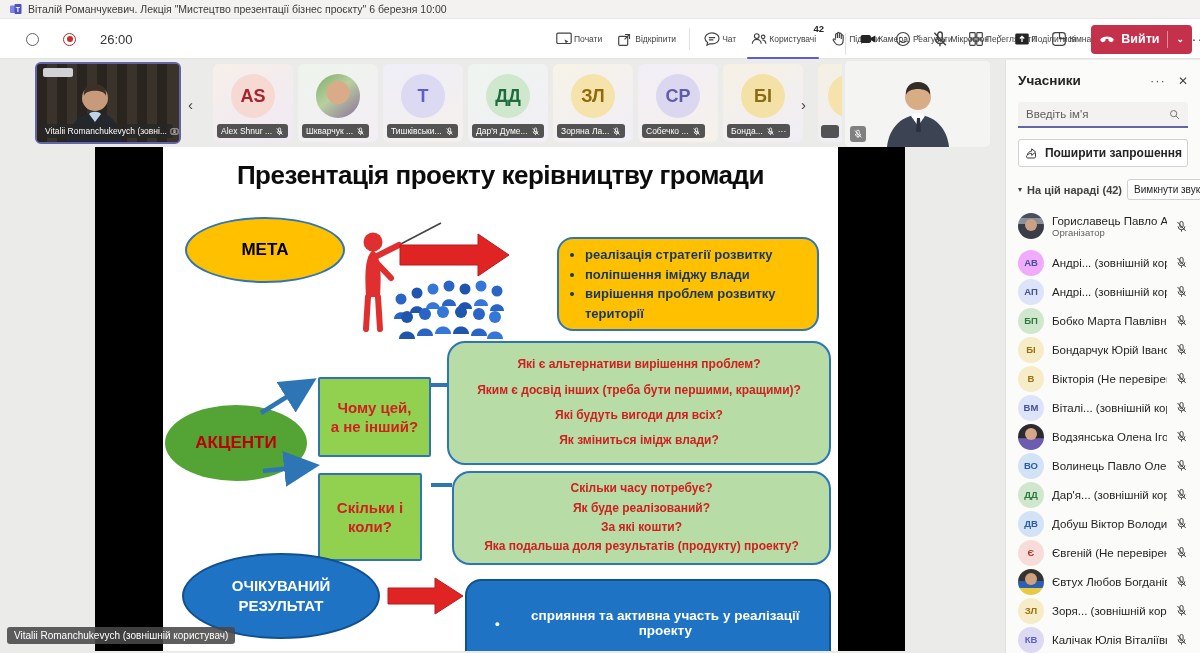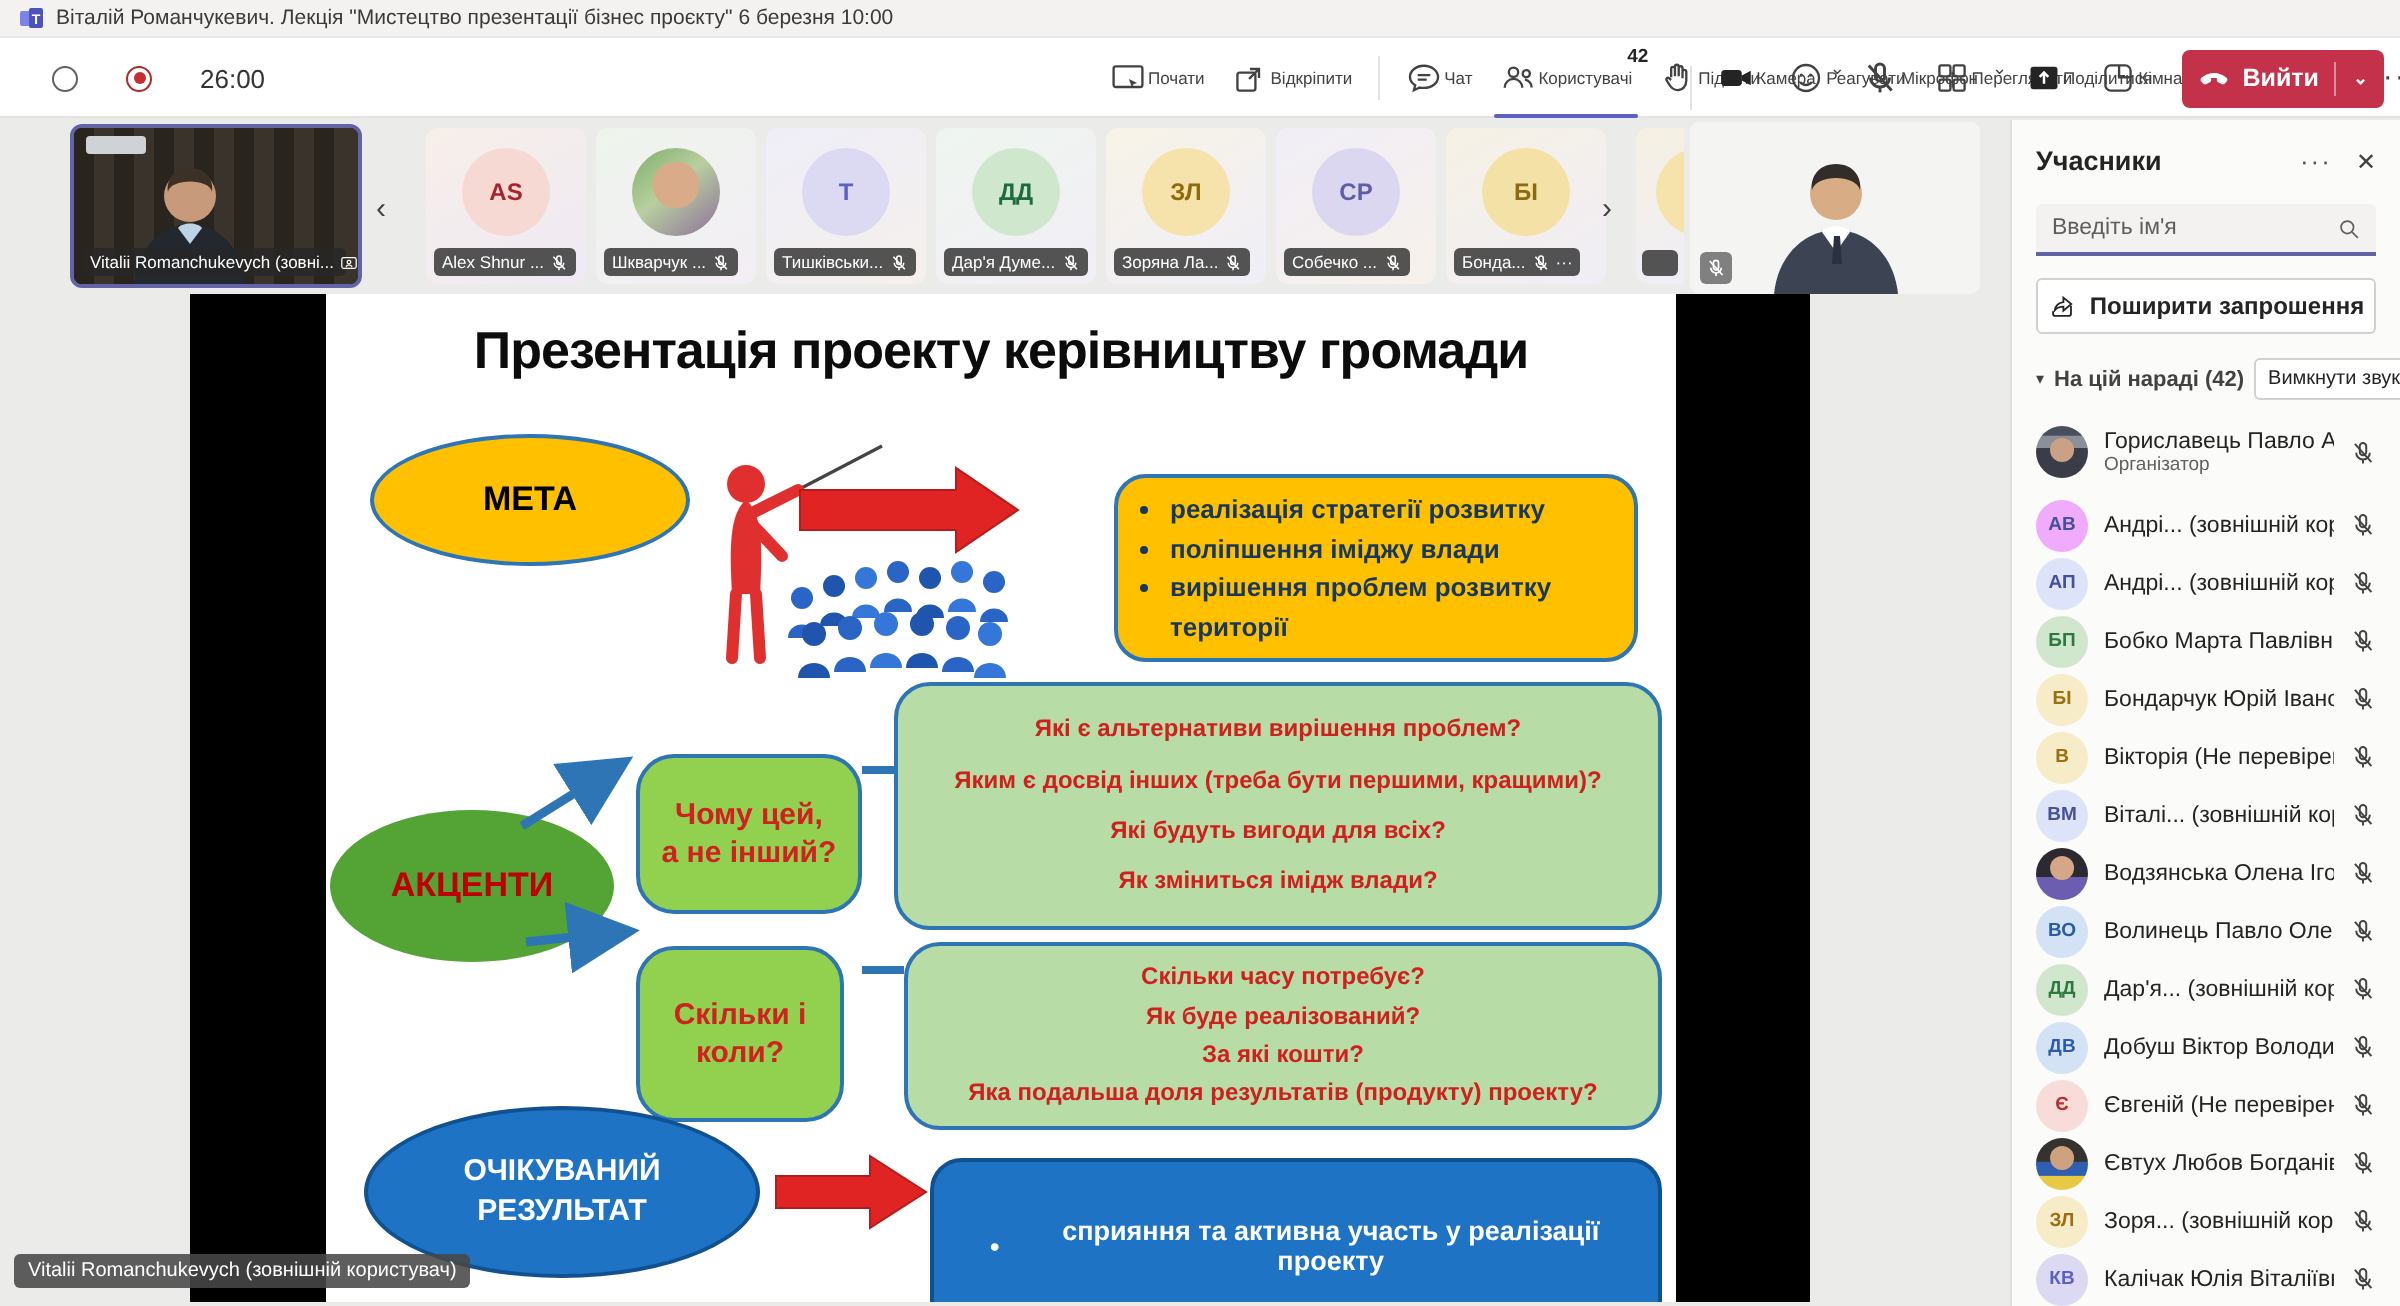--- a/index.html
+++ b/index.html
@@ -37,21 +37,21 @@
   .leave .sep { width:1px; height:17px; background:rgba(255,255,255,.45); margin:0 2px; }
   .leave .chevw { font-size:9px; color:#fff; margin:0; }
 
   
   .stage { position:absolute; top:60px; left:0; width:1005px; height:593px; background:#ebebe9; }
 
   
   .tile { position:absolute; top:4px; width:80px; height:78px; border-radius:6px; overflow:hidden; cursor:pointer; }
   .tile .av { position:absolute; left:50%; top:10px; transform:translateX(-50%);
     width:44px; height:44px; border-radius:50%; display:flex; align-items:center; justify-content:center;
-    font-size:12px; font-weight:bold; }
+    font-size:18px; font-weight:bold; }
   .pill { position:absolute; left:4px; bottom:4px; background:rgba(38,38,38,.78); color:#fff;
     font-size:8.5px; border-radius:3px; padding:2px 4px; display:flex; align-items:center; gap:3px;
     max-width:72px; white-space:nowrap; }
   .pill svg { width:9px; height:9px; stroke:#fff; fill:none; stroke-width:1.4; flex:none; }
   .tile-video { position:absolute; left:35px; top:2px; width:146px; height:82px; border-radius:6px;
     border:2px solid #6264a7; overflow:hidden; background:#2c2622; cursor:pointer; }
   .tile-video .pill { max-width:132px; }
   .strip-nav { position:absolute; top:36px; font-size:15px; color:#424242; cursor:pointer; }
   .tile-partial { position:absolute; left:818px; top:4px; width:24px; height:78px; border-radius:6px 0 0 6px;
     overflow:hidden; background:linear-gradient(160deg,#f6f0e2,#efeef6); cursor:pointer; }
@@ -71,21 +71,21 @@
   .e-meta { left:22px; top:70px; width:160px; height:66px; background:#ffc000;
     border:2.5px solid #2e75b6; color:#000000; font-size:17px; }
   .e-accents { left:2px; top:258px; width:142px; height:76px; background:#53a335;
     color:#c00000; font-size:17px; }
   .e-result { left:19px; top:406px; width:198px; height:86px; background:#1e73c4;
     border:2px solid #12518f; color:#fff; font-size:15px; white-space:pre-line; line-height:1.35; }
   .rbox { position:absolute; border:2.5px solid #2e75b6; border-radius:16px;margin-top:32px; }
   .b-orange { left:394px; top:58px; width:262px; height:94px; background:#ffc000;
     color:#17375e; font-weight:bold; font-size:13px; display:flex; align-items:center; }
   .b-orange ul { margin-left:26px; line-height:1.5; }
-  .b-green-sm { background:#92d050; border-radius:19px; color:#d02020; font-weight:bold;
+  .b-green-sm { background:#92d050; border-radius:2px; color:#d02020; font-weight:bold;
     font-size:15px; display:flex; align-items:center; justify-content:center; text-align:center;
     white-space:pre-line; line-height:1.3; }
   .b-why { left:155px; top:198px; width:113px; height:80px; }
   .b-when { left:155px; top:294px; width:104px; height:88px; }
   .b-green-lg { background:#b7dca6; border-radius:18px; color:#cf1f1f; font-weight:bold;
     font-size:12px; display:flex; flex-direction:column; justify-content:space-evenly;
     text-align:center; padding:4px 12px; line-height:1.15; }
   .b-q1 { left:284px; top:162px; width:384px; height:124px; }
   .b-q2 { left:289px; top:292px; width:379px; height:94px; }
   .b-blue { left:302px; top:400px; width:366px; height:88px; background:#1e73c4; border-color:#12518f;

